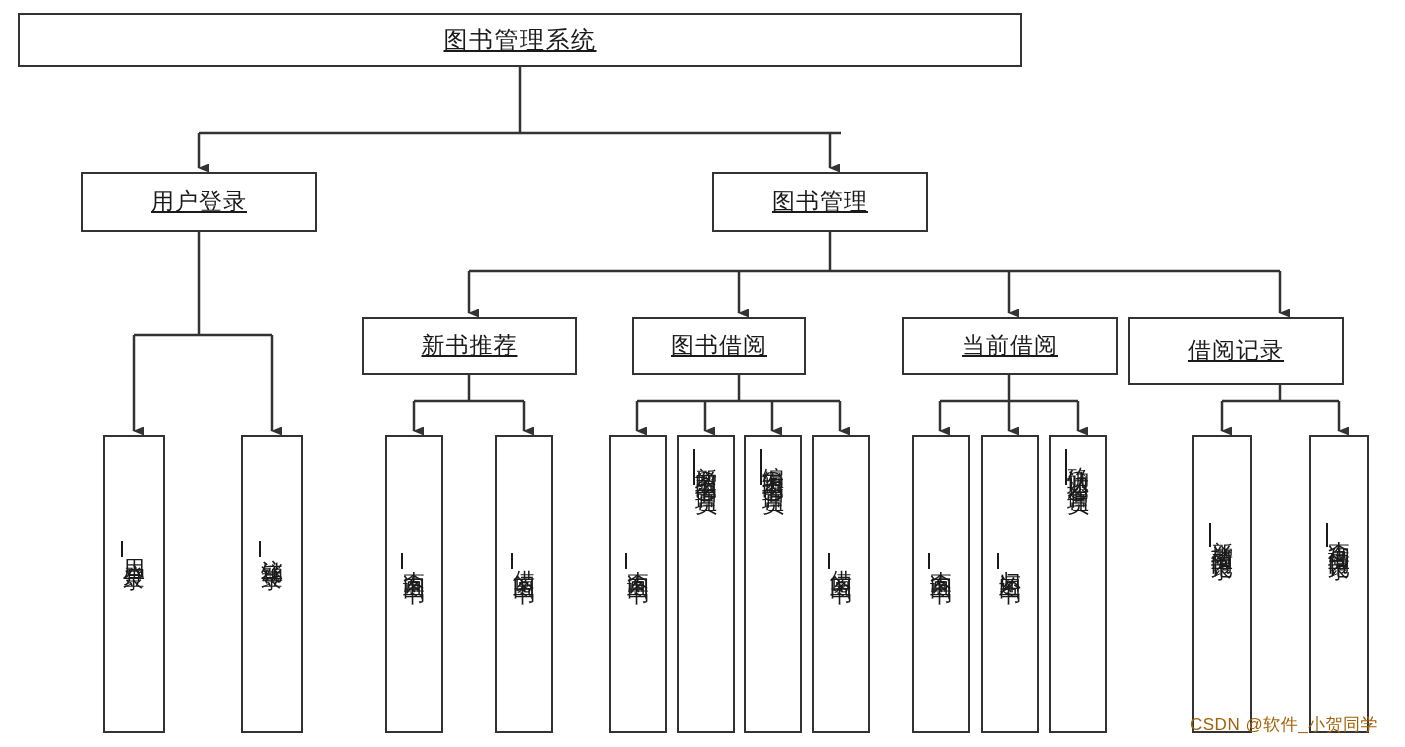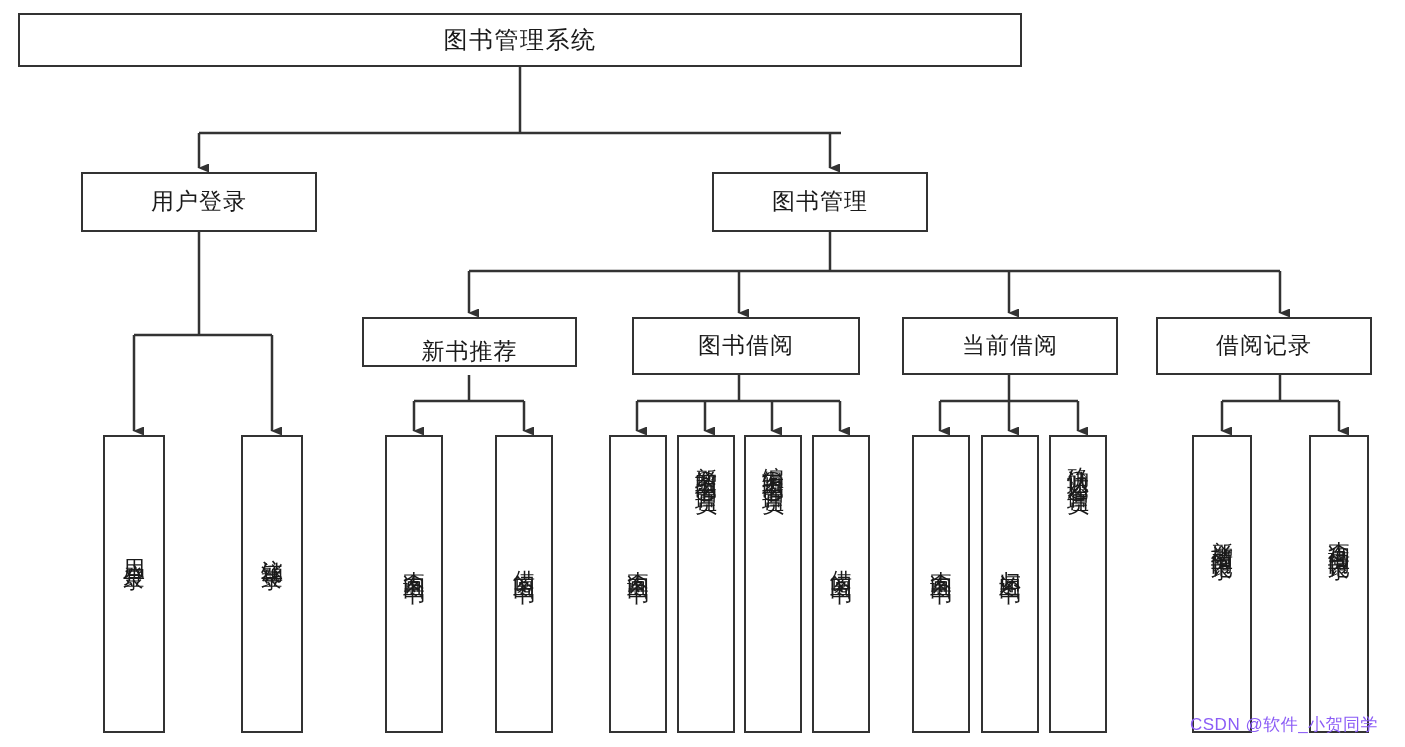--- a/index.html
+++ b/index.html
@@ -34,20 +34,21 @@
     display: flex;
     align-items: center;
     justify-content: center;
     color: #1a1a1a;
   }
   .node-label {
     display: block;
     text-align: center;
     line-height: 1.12;
     white-space: nowrap;
+    text-decoration: underline;
   }
   
   .node.horiz .node-label {
     font-size: 23px;
     letter-spacing: 1px;
   }
   .node.root .node-label {
     font-size: 24px;
     letter-spacing: 1.5px;
   }
@@ -75,21 +76,21 @@
     margin-top: 108px;
   }
   .node.vert.near-top .node-label {
     margin-top: 4px;
   }
   .watermark {
     position: absolute;
     left: 1190px;
     top: 713px;
     font-size: 17px;
-    color: #8b5cf6;
+    color: #a16207;
     letter-spacing: 0.5px;
     white-space: nowrap;
   }
 </style>
 </head>
 <body>
 
 <div id="diagram-canvas">
 
   <svg id="edge-layer" viewBox="0 0 1405 747" width="1405" height="747" xmlns="http://www.w3.org/2000/svg">
@@ -146,30 +147,30 @@
     <span class="node-label">图书管理系统</span>
   </div>
 
   <div class="node horiz" style="left:81px; top:172px; width:236px; height:60px;">
     <span class="node-label">用户登录</span>
   </div>
   <div class="node horiz" style="left:712px; top:172px; width:216px; height:60px;">
     <span class="node-label">图书管理</span>
   </div>
 
-  <div class="node horiz" style="left:362px; top:317px; width:215px; height:50px;align-items:flex-end;">
+  <div class="node horiz" style="left:362px; top:317px; width:215px; height:58px;">
     <span class="node-label">新书推荐</span>
   </div>
-  <div class="node horiz" style="left:632px; top:317px; width:228px; height:58px;">
+  <div class="node horiz" style="left:632px; top:317px; width:174px; height:58px;">
     <span class="node-label">图书借阅</span>
   </div>
   <div class="node horiz" style="left:902px; top:317px; width:216px; height:58px;align-items:center;">
     <span class="node-label">当前借阅</span>
   </div>
-  <div class="node horiz" style="left:1156px; top:317px; width:216px; height:58px;">
+  <div class="node horiz" style="left:1128px; top:317px; width:216px; height:68px;">
     <span class="node-label">借阅记录</span>
   </div>
 
   <div class="node vert mid2" style="left:103px; top:435px; width:62px; height:298px;">
     <span class="node-label">用户登录</span>
   </div>
   <div class="node vert mid2" style="left:241px; top:435px; width:62px; height:298px;">
     <span class="node-label">注销登录</span>
   </div>
 

